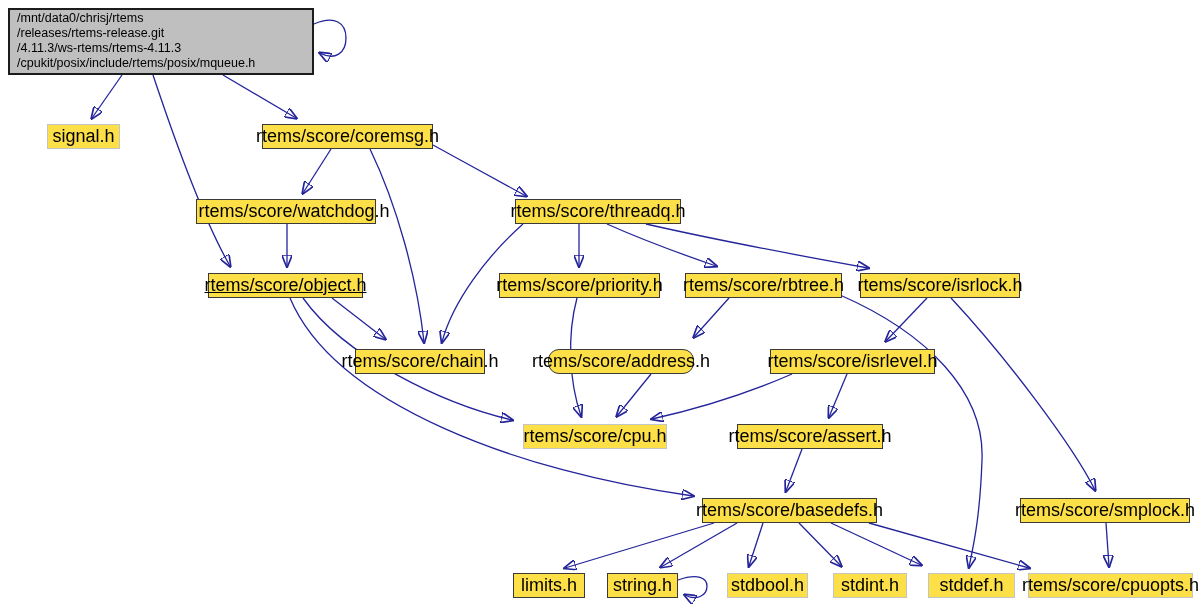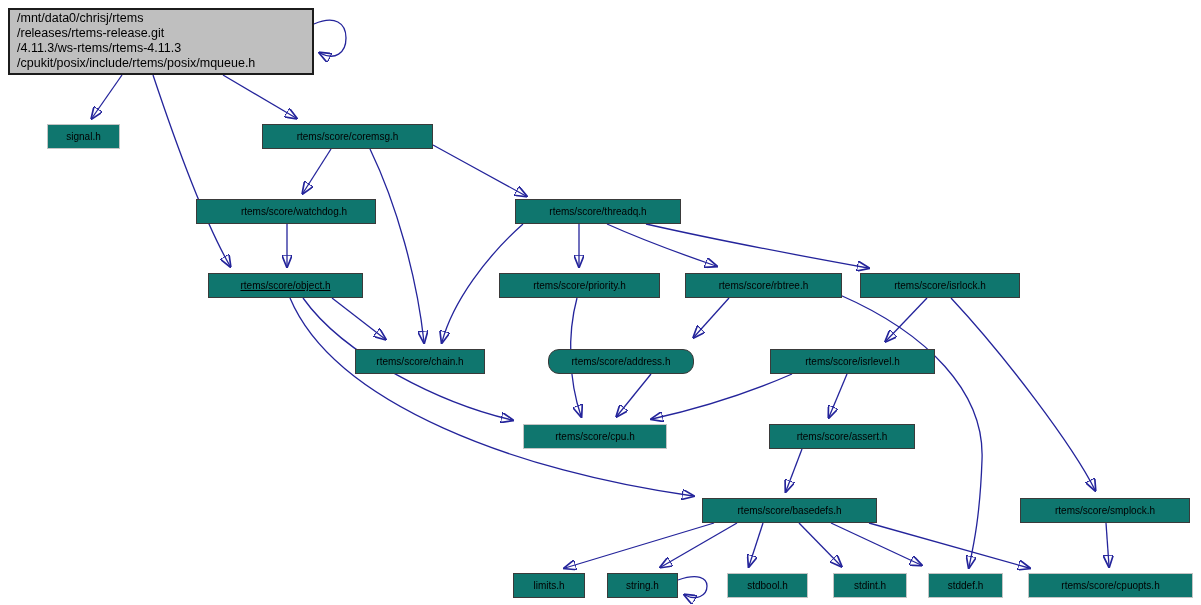--- a/index.html
+++ b/index.html
@@ -18,26 +18,26 @@
   }
   #edges path {
     fill: none;
     stroke: #24249b;
     stroke-width: 1.3;
   }
   .node {
     position: absolute;
     box-sizing: border-box;
     height: 25px;
-    background: #0f766e;
+    background: #fde047;
     border: 1px solid #3a3a3a;
     display: flex;
     align-items: center;
     justify-content: center;
-    font-size: 10px;
+    font-size: 18px;
     color: #000000;
     white-space: nowrap;
     z-index: 2;
   }
   .node.external {
     border-color: #c4c4c4;
   }
   .root-node {
     position: absolute;
     left: 8px; top: 8px;
@@ -111,23 +111,23 @@
   <div class="node" style="left:196px; top:199px; width:180px;padding-left:16px;">rtems/score/watchdog.h</div>
   <div class="node" style="left:515px; top:199px; width:166px;">rtems/score/threadq.h</div>
   <div class="node" style="left:208px; top:273px; width:155px;text-decoration:underline;">rtems/score/object.h</div>
   <div class="node" style="left:499px; top:273px; width:161px;">rtems/score/priority.h</div>
   <div class="node" style="left:685px; top:273px; width:157px;">rtems/score/rbtree.h</div>
   <div class="node" style="left:860px; top:273px; width:160px;">rtems/score/isrlock.h</div>
   <div class="node" style="left:355px; top:349px; width:130px;">rtems/score/chain.h</div>
   <div class="node" style="left:548px; top:349px; width:146px;border-radius:11px;">rtems/score/address.h</div>
   <div class="node" style="left:770px; top:349px; width:165px;">rtems/score/isrlevel.h</div>
   <div class="node external" style="left:523px; top:424px; width:144px;">rtems/score/cpu.h</div>
-  <div class="node" style="left:737px; top:424px; width:146px;margin-left:32px;">rtems/score/assert.h</div>
+  <div class="node" style="left:737px; top:424px; width:146px;">rtems/score/assert.h</div>
   <div class="node" style="left:702px; top:498px; width:175px;">rtems/score/basedefs.h</div>
   <div class="node" style="left:1020px; top:498px; width:170px;">rtems/score/smplock.h</div>
   <div class="node" style="left:513px; top:573px; width:72px;">limits.h</div>
   <div class="node" style="left:607px; top:573px; width:71px;">string.h</div>
   <div class="node external" style="left:727px; top:573px; width:81px;">stdbool.h</div>
   <div class="node external" style="left:833px; top:573px; width:74px;">stdint.h</div>
-  <div class="node external" style="left:928px; top:573px; width:75px;">stddef.h</div>
+  <div class="node external" style="left:928px; top:573px; width:87px;">stddef.h</div>
   <div class="node external" style="left:1028px; top:573px; width:165px;">rtems/score/cpuopts.h</div>
 
 </div>
 
 </body></html>

